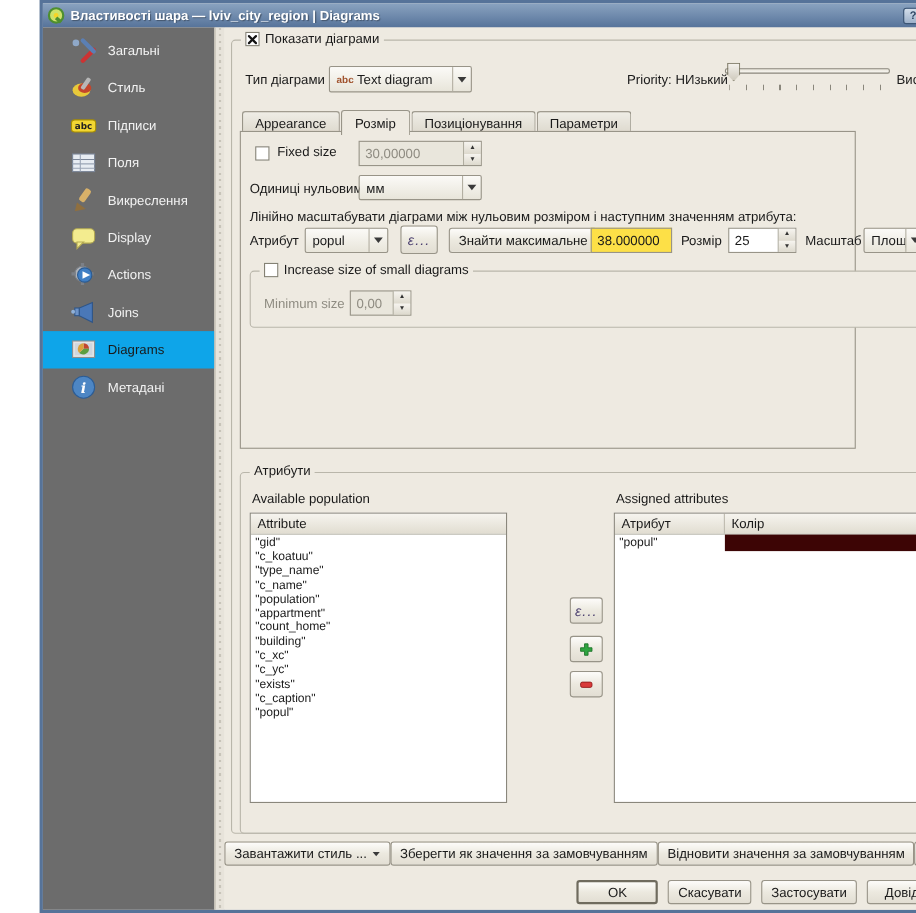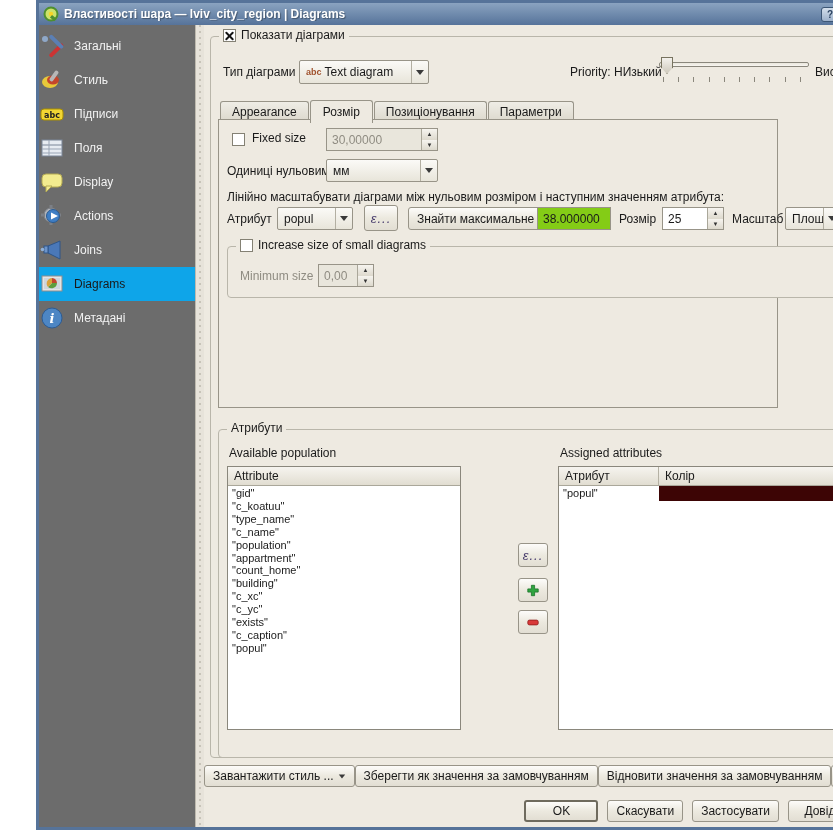--- a/index.html
+++ b/index.html
@@ -23,21 +23,21 @@
 
   
   .bodyrow { position:absolute; left:0; top:22px; right:0; bottom:0; display:flex; }
   .sidebar { width:156px; background:#6c6c6c; padding-top:4px; flex:none; }
   .splitter { width:9px; background:#e7e3da; border-left:1px solid #bdb9ae; flex:none;
               background-image:repeating-linear-gradient(180deg,#c8c4b9 0 2px,transparent 2px 6px);
               background-size:2px 100%; background-repeat:no-repeat; background-position:3px 0; }
   .content { position:relative; flex:1; background:#eeeae1; }
 
   
-  .side-item { display:flex; align-items:center; gap:9px; height:34px; padding:0 0;
+  .side-item { display:flex; align-items:center; gap:9px; height:34px; padding:0 24px;
                color:#f2f2f2; cursor:default; }
   .side-item.selected { background:#0ea5e9; color:#1a1a1a; }
   .side-item .icon { width:26px; height:26px; flex:none; display:flex; align-items:center; justify-content:center; }
 
   
   .cb { position:relative; width:13px; height:13px; background:#fff; border:1px solid #848174; flex:none; }
   .cb.checked::before,.cb.checked::after { content:""; position:absolute; left:0px; right:0px; top:5px;
         height:2px; background:#141414; border-radius:1px; }
   .cb.checked::before { transform:rotate(45deg); }
   .cb.checked::after  { transform:rotate(-45deg); }
@@ -54,21 +54,21 @@
               border-top:5px solid #3a3a3a; }
 
   .spin { display:inline-flex; align-items:stretch; border:1px solid #989488; background:#fff; }
   .spin .val { flex:1; padding:2px 5px; display:flex; align-items:center; }
   .spin .btns { width:16px; display:flex; flex-direction:column; border-left:1px solid #aaa79a; }
   .spin .btns > div { flex:1; display:flex; align-items:center; justify-content:center;
                       font-size:6px; color:#333; background:linear-gradient(#f6f4ef,#ddd9cd); }
   .spin.disabled { background:#e9e6dc; color:#8f8c82; }
   .spin.disabled .val { color:#8f8c82; }
 
-  .field { border:1px solid #989488; background:#84cc16; padding:2px 5px; display:inline-flex; align-items:center; }
+  .field { border:1px solid #989488; background:#fde047; padding:2px 5px; display:inline-flex; align-items:center; }
 
   .groupbox { position:absolute; border:1px solid #b9b6aa; border-radius:4px; }
   .group-legend { position:absolute; top:-9px; left:8px; background:#eeeae1; padding:0 4px;
                   display:flex; align-items:center; gap:5px; white-space:nowrap; }
 
   
   .tabs { position:absolute; display:flex; align-items:flex-end; gap:1px; }
   .tab { border:1px solid #989488; border-bottom:none; border-radius:3px 3px 0 0;
          background:linear-gradient(#efede6,#dcd8cc); padding:3px 11px 3px; cursor:default; }
   .tab.active { background:#eeeae1; padding:4px 12px 4px; position:relative; top:1px; z-index:2; }
@@ -163,20 +163,29 @@
             <rect x="2" y="4" width="20" height="16" fill="#e7ecf2" stroke="#7b8698"></rect>
             <line x1="2" y1="9" x2="22" y2="9" stroke="#7b8698"></line>
             <line x1="2" y1="13" x2="22" y2="13" stroke="#9aa5b5"></line>
             <line x1="2" y1="17" x2="22" y2="17" stroke="#9aa5b5"></line>
             <line x1="9" y1="4" x2="9" y2="20" stroke="#9aa5b5"></line>
           </svg>
         </span>
         <span>Поля</span>
       </div>
 
+      <div class="side-item">
+        <span class="icon">
+          <svg viewBox="0 0 24 24" width="24" height="24">
+            <rect x="10" y="1" width="6" height="13" rx="2" fill="#d8b169" transform="rotate(35 13 8)"></rect>
+            <polygon points="6,14 14,20 4,22" fill="#8f6f3f"></polygon>
+          </svg>
+        </span>
+        <span>Викреслення</span>
+      </div>
 
       <div class="side-item">
         <span class="icon">
           <svg viewBox="0 0 24 24" width="24" height="24">
             <rect x="2" y="4" width="20" height="13" rx="4" fill="#f3ec8f" stroke="#b3a952"></rect>
             <polygon points="6,16 6,22 12,16" fill="#f3ec8f" stroke="#b3a952"></polygon>
           </svg>
         </span>
         <span>Display</span>
       </div>

